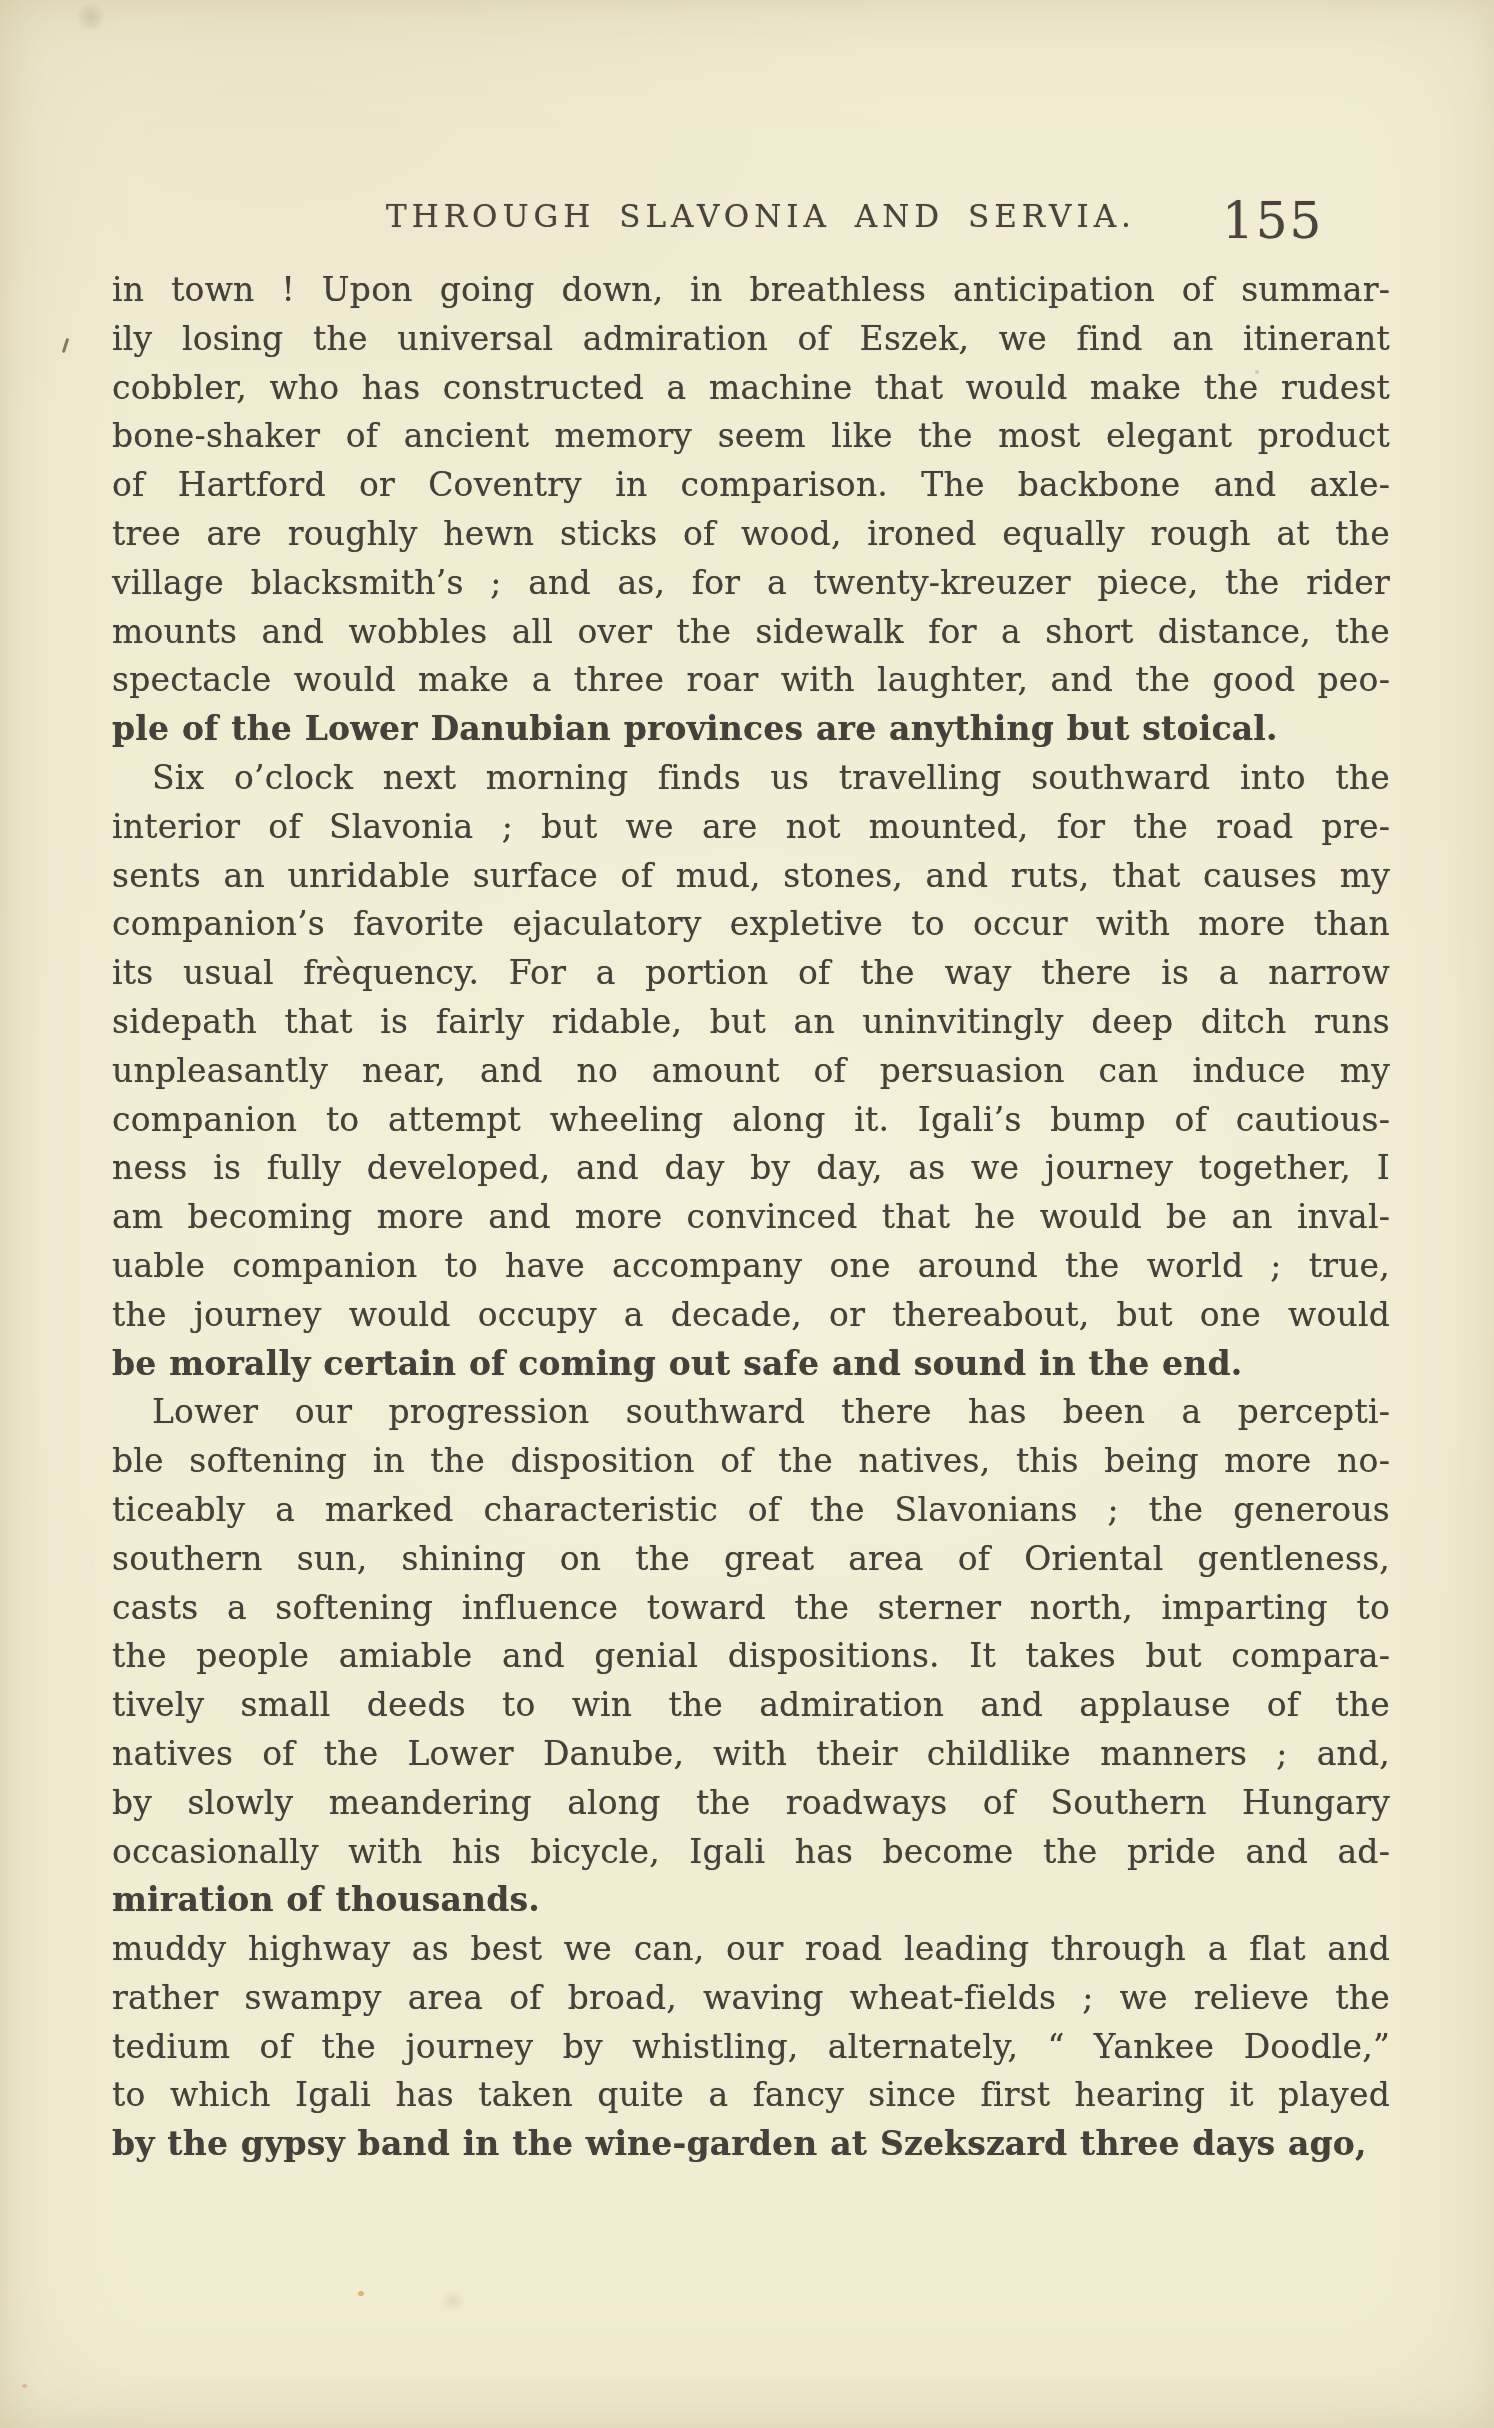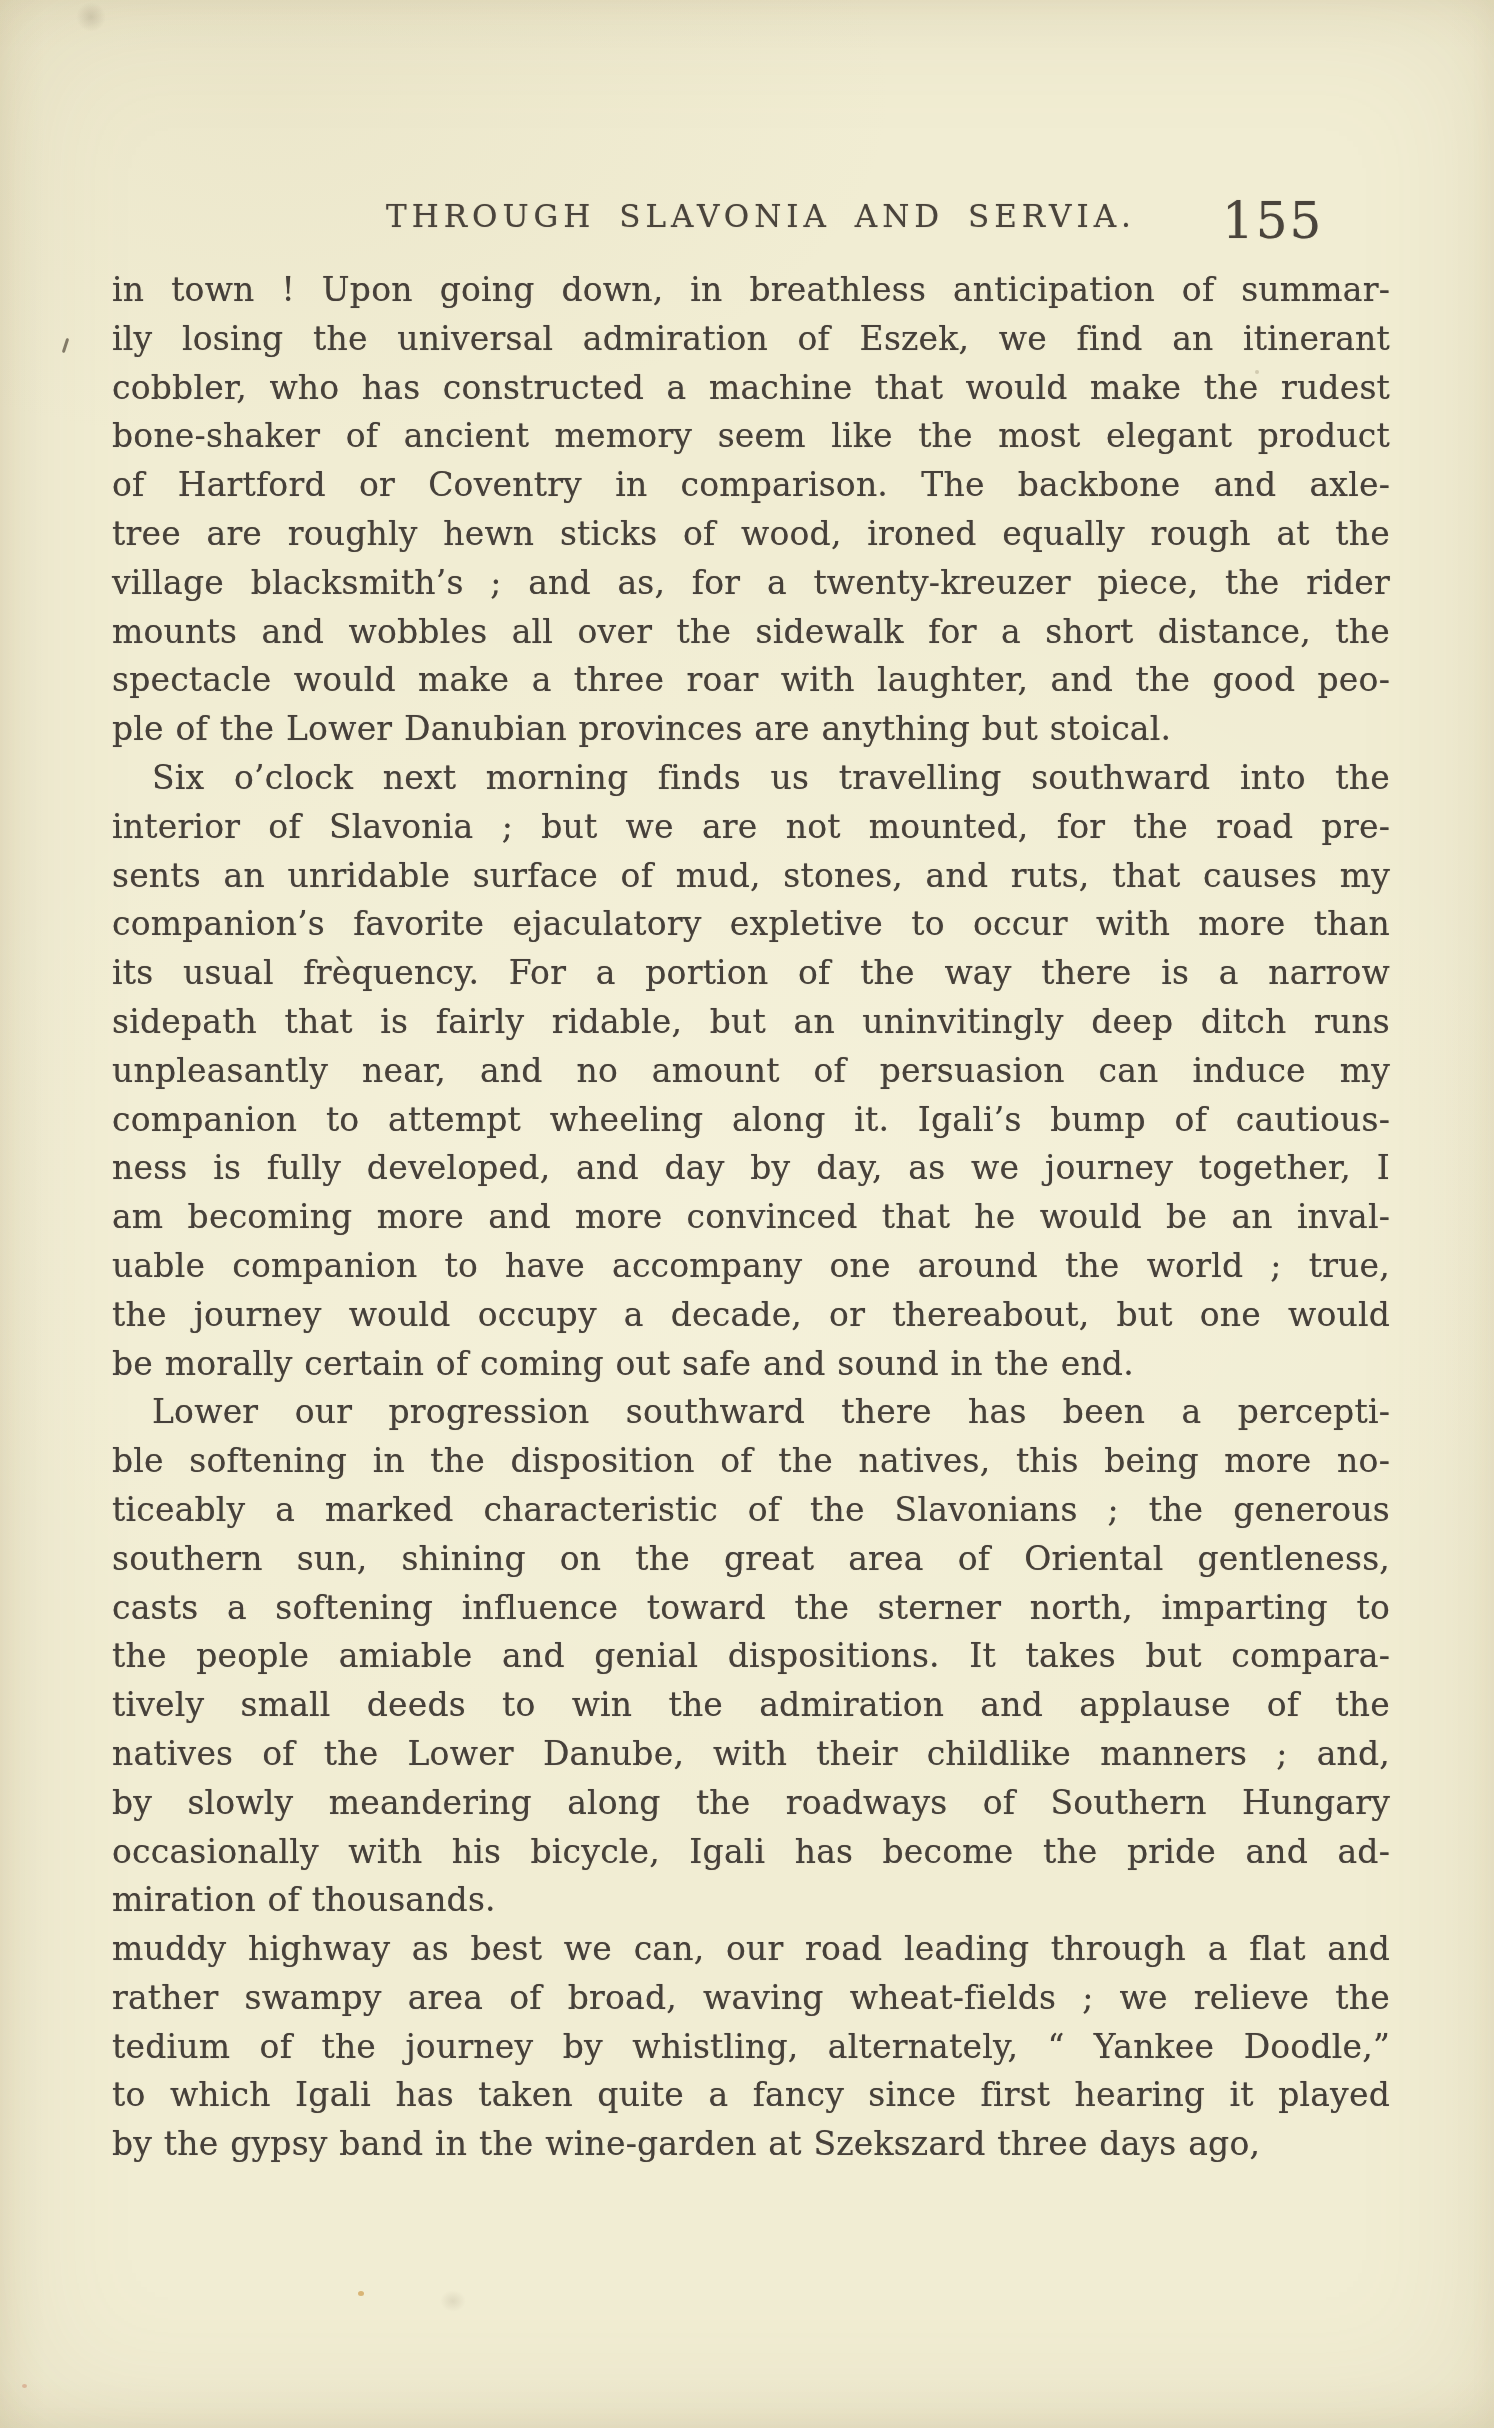--- a/index.html
+++ b/index.html
@@ -41,21 +41,21 @@
     text-shadow:0 0 0.7px rgba(62,52,42,.55);
   }
   .line{
     height:48.8px;line-height:48.8px;
     text-align:justify;
     -moz-text-align-last:justify;
     text-align-last:justify;
     word-spacing:1px;
     letter-spacing:0.2px;
   }
-  .line.end{text-align-last:left;-moz-text-align-last:left;}
+  .line.end{text-align-last:left;font-weight:bold;-moz-text-align-last:left;}
   .line.indent{padding-left:40px;}
   
   .smudge{
     position:absolute;left:76px;top:2px;width:30px;height:30px;border-radius:50%;
     background:radial-gradient(rgba(120,110,88,.22), transparent 70%);
   }
   .tick-mark{
     position:absolute;left:64px;top:338px;width:3px;height:15px;
     background:rgba(95,85,70,.75);border-radius:2px;transform:rotate(18deg);
   }

